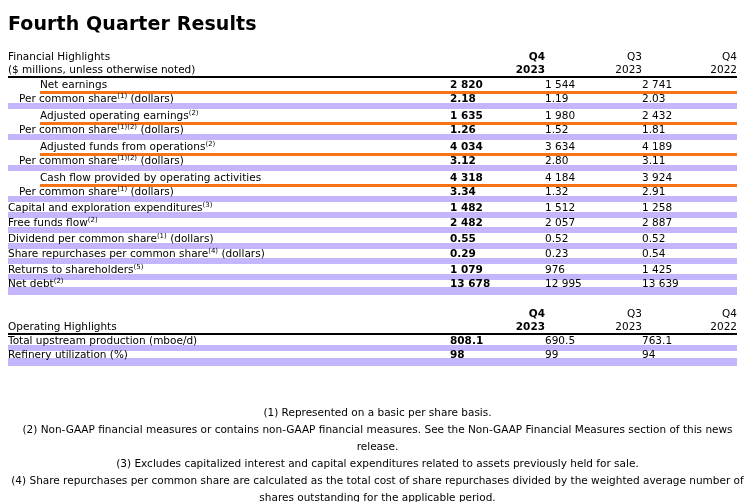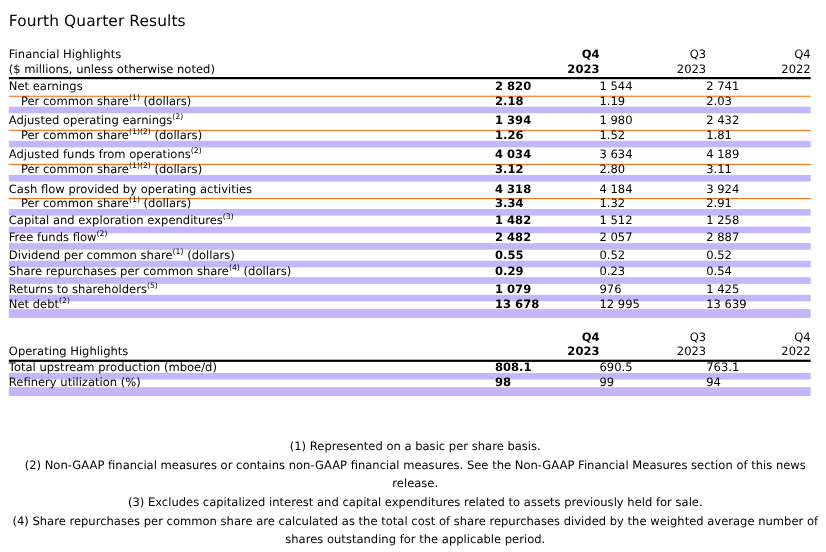--- a/index.html
+++ b/index.html
@@ -10,22 +10,22 @@
     font-family: "DejaVu Sans", "Liberation Sans", sans-serif;
   }
   .page {
     width: 751px;
     height: 502px;
     padding: 10px 8px 0 8px;
     background: #ffffff;
     overflow: hidden;
   }
   .title {
-    font-size: 14px;
-    font-weight: normal;
+    font-size: 19px;
+    font-weight: bold;
     margin: 2px 0 16px 0;
     letter-spacing: 0.1px;
   }
   .fin-table { width: 729px; }
   .thead {
     display: flex;
     align-items: flex-end;
     border-bottom: 2px solid #000;
     padding-bottom: 1px;
   }
@@ -45,21 +45,21 @@
   .bold { font-weight: bold; }
   .row {
     display: flex;
     align-items: center;
     height: 15.5px;
     font-size: 10.5px;
   }
   .row .label { flex: 1; white-space: nowrap; }
   .row.indent .label { padding-left: 11px; }
   .cell.num { white-space: nowrap; }
-  .row.thin  { border-bottom: 1px solid #f97316; }
+  .row.thin  { border-bottom: 3px solid #f97316; margin-left: 32px; }
   .row.thick { border-bottom: 6px solid #c4b5fd; }
   .row.final { border-bottom: 8px solid #c4b5fd; }
   sup {
     font-size: 7px;
     line-height: 0;
     vertical-align: super;
   }
   .op-table { margin-top: 12px; }
   .footnotes {
     margin-top: 38px;
@@ -103,21 +103,21 @@
       <div class="cell num w3">2 741</div>
     </div>
     <div class="row thick indent">
       <div class="label"><span>Per common share</span><sup>(1)</sup><span> (dollars)</span></div>
       <div class="cell num w1 bold">2.18</div>
       <div class="cell num w2">1.19</div>
       <div class="cell num w3">2.03</div>
     </div>
     <div class="row thin">
       <div class="label"><span>Adjusted operating earnings</span><sup>(2)</sup><span></span></div>
-      <div class="cell num w1 bold">1 394</div>
+      <div class="cell num w1 bold">1 635</div>
       <div class="cell num w2">1 980</div>
       <div class="cell num w3">2 432</div>
     </div>
     <div class="row thick indent">
       <div class="label"><span>Per common share</span><sup>(1)(2)</sup><span> (dollars)</span></div>
       <div class="cell num w1 bold">1.26</div>
       <div class="cell num w2">1.52</div>
       <div class="cell num w3">1.81</div>
     </div>
     <div class="row thin">

